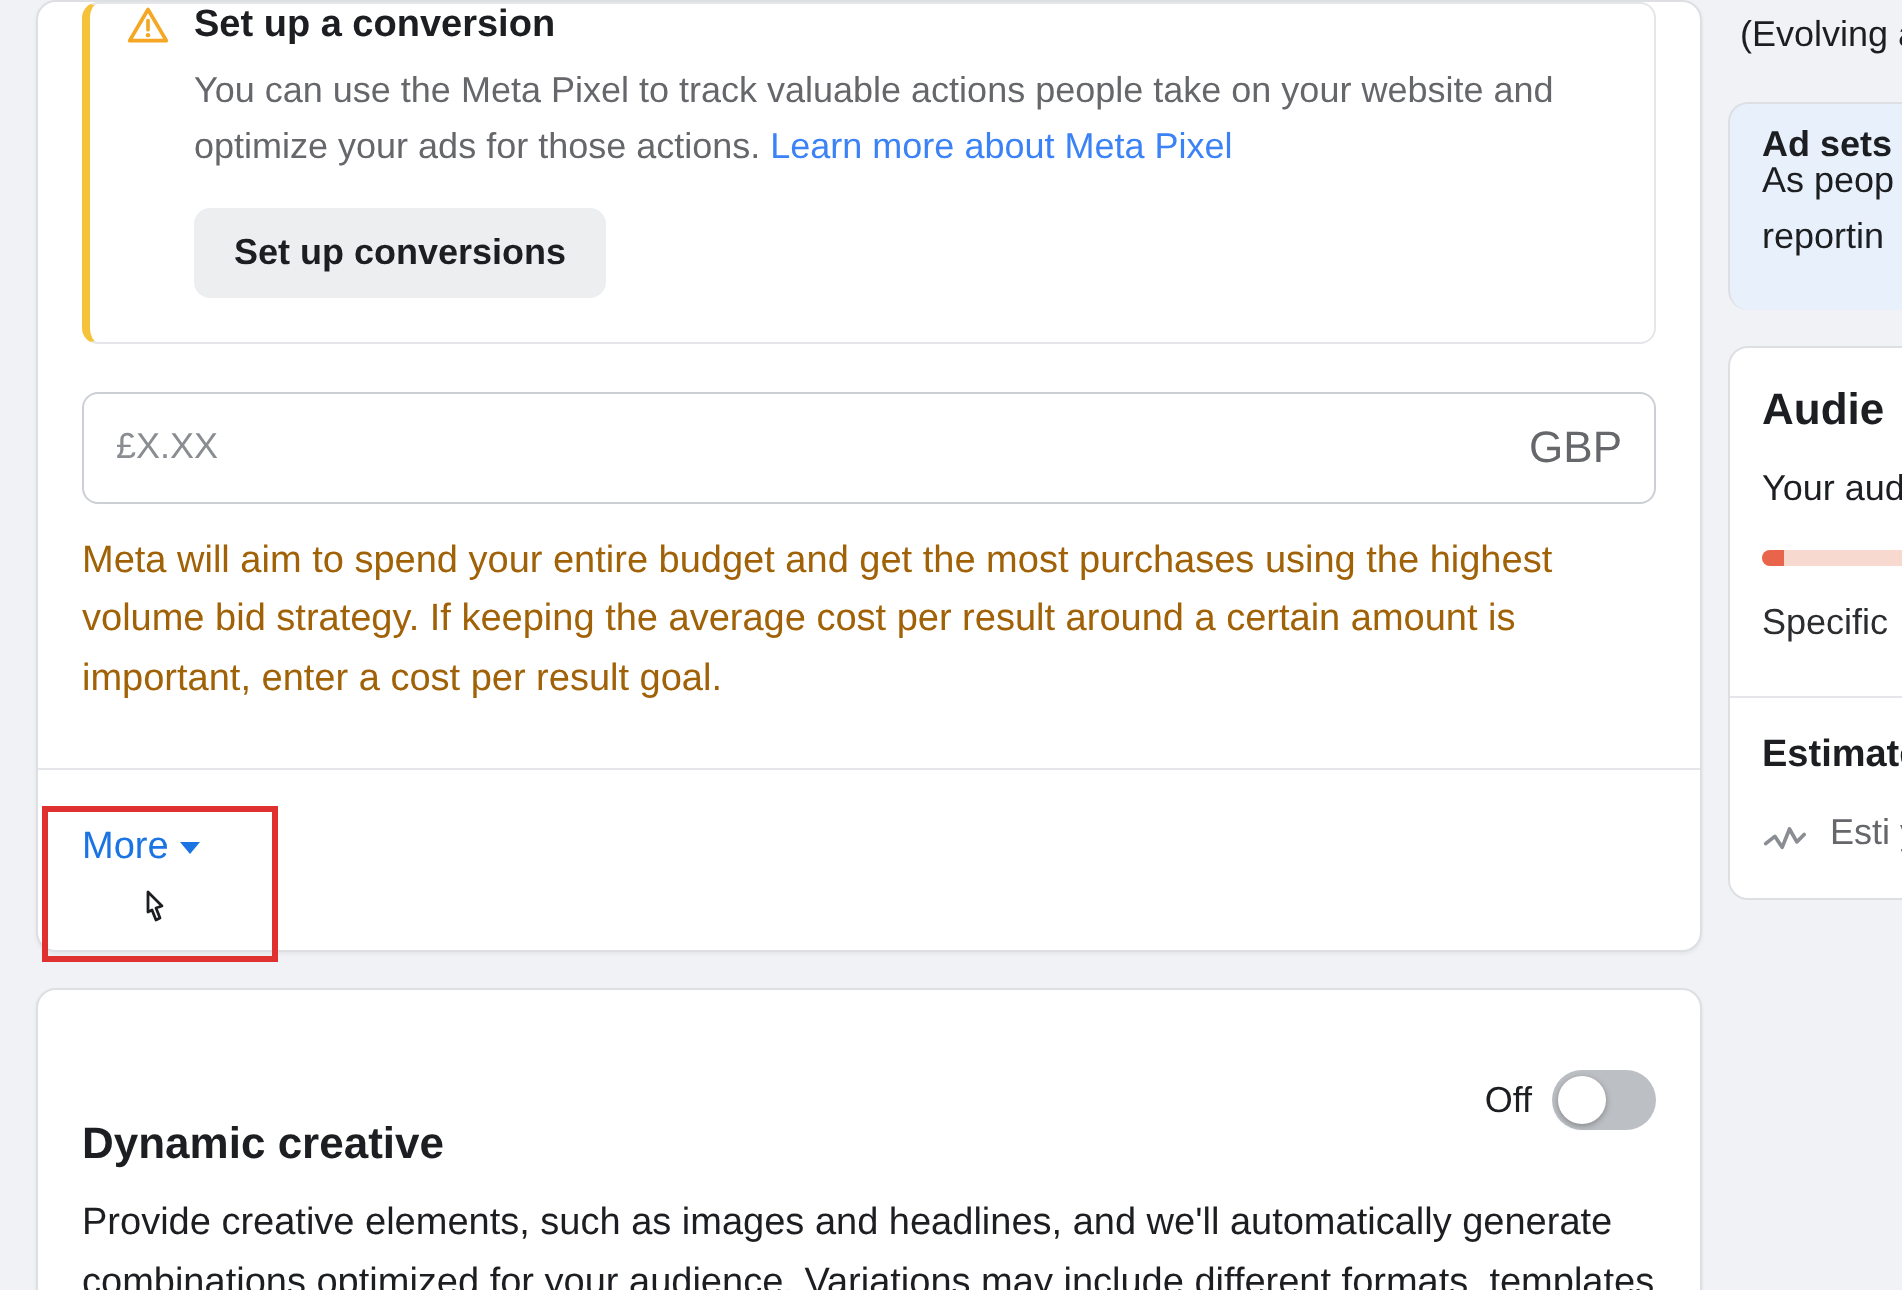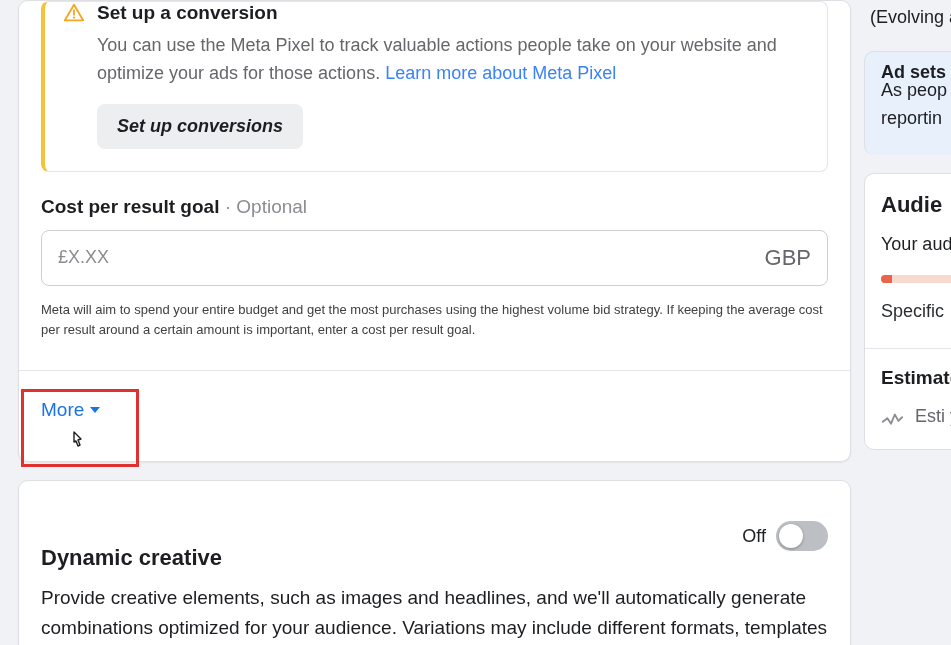--- a/index.html
+++ b/index.html
@@ -67,21 +67,20 @@
   .btn-secondary {
     display: inline-block;
     background: #eceef0;
     color: #1c1e21;
     font-weight: 600;
     font-size: 18px;
     padding: 12px 20px;
     border: none;
     border-radius: 8px;
     cursor: pointer;
-    font-style: italic;
   }
   .field-label {
     font-weight: 700;
     font-size: 19px;
     color: #1c1e21;
     margin-bottom: 12px;
   }
   .label-optional {
     font-weight: 400;
     color: #8a8d91;
@@ -102,22 +101,22 @@
     color: #1c1e21;
     background: transparent;
   }
   .input-row input::placeholder { color: #8a8d91; }
   .currency-suffix {
     color: #65676b;
     font-size: 22px;
     padding-left: 12px;
   }
   .helper-text {
-    color: #404040;
-    font-size: 13px;
+    color: #a16207;
+    font-size: 19px;
     line-height: 1.55;
   }
   .divider-more {
     border-top: 1px solid #e4e6ea;
     margin: 30px -22px 0 -22px;
     padding: 28px 22px 20px 22px;
     position: relative;
   }
   .red-box {
     position: absolute;
@@ -290,24 +289,20 @@
         <line x1="12" y1="9" x2="12" y2="14" stroke="#f5a623" stroke-width="2" stroke-linecap="round"></line>
         <circle cx="12" cy="17" r="1.2" fill="#f5a623"></circle>
       </svg>
       <div class="conversion-title">Set up a conversion</div>
       <div class="conversion-desc">
         <span>You can use the Meta Pixel to track valuable actions people take on your website and optimize your ads for those actions. </span><a href="#" class="link-inline">Learn more about Meta Pixel</a>
       </div>
       <button class="btn-secondary">Set up conversions</button>
     </div>
 
-    <div class="field-label">
-      <span>Cost per result goal</span>
-      <span class="label-optional"> · <span>Optional</span></span>
-    </div>
 
     <div class="input-row">
       <input type="text" placeholder="£X.XX" style="">
       <span class="currency-suffix">GBP</span>
     </div>
 
     <div class="helper-text">Meta will aim to spend your entire budget and get the most purchases using the highest volume bid strategy. If keeping the average cost per result around a certain amount is important, enter a cost per result goal.</div>
 
     <div class="divider-more">
       <div class="red-box"></div>

